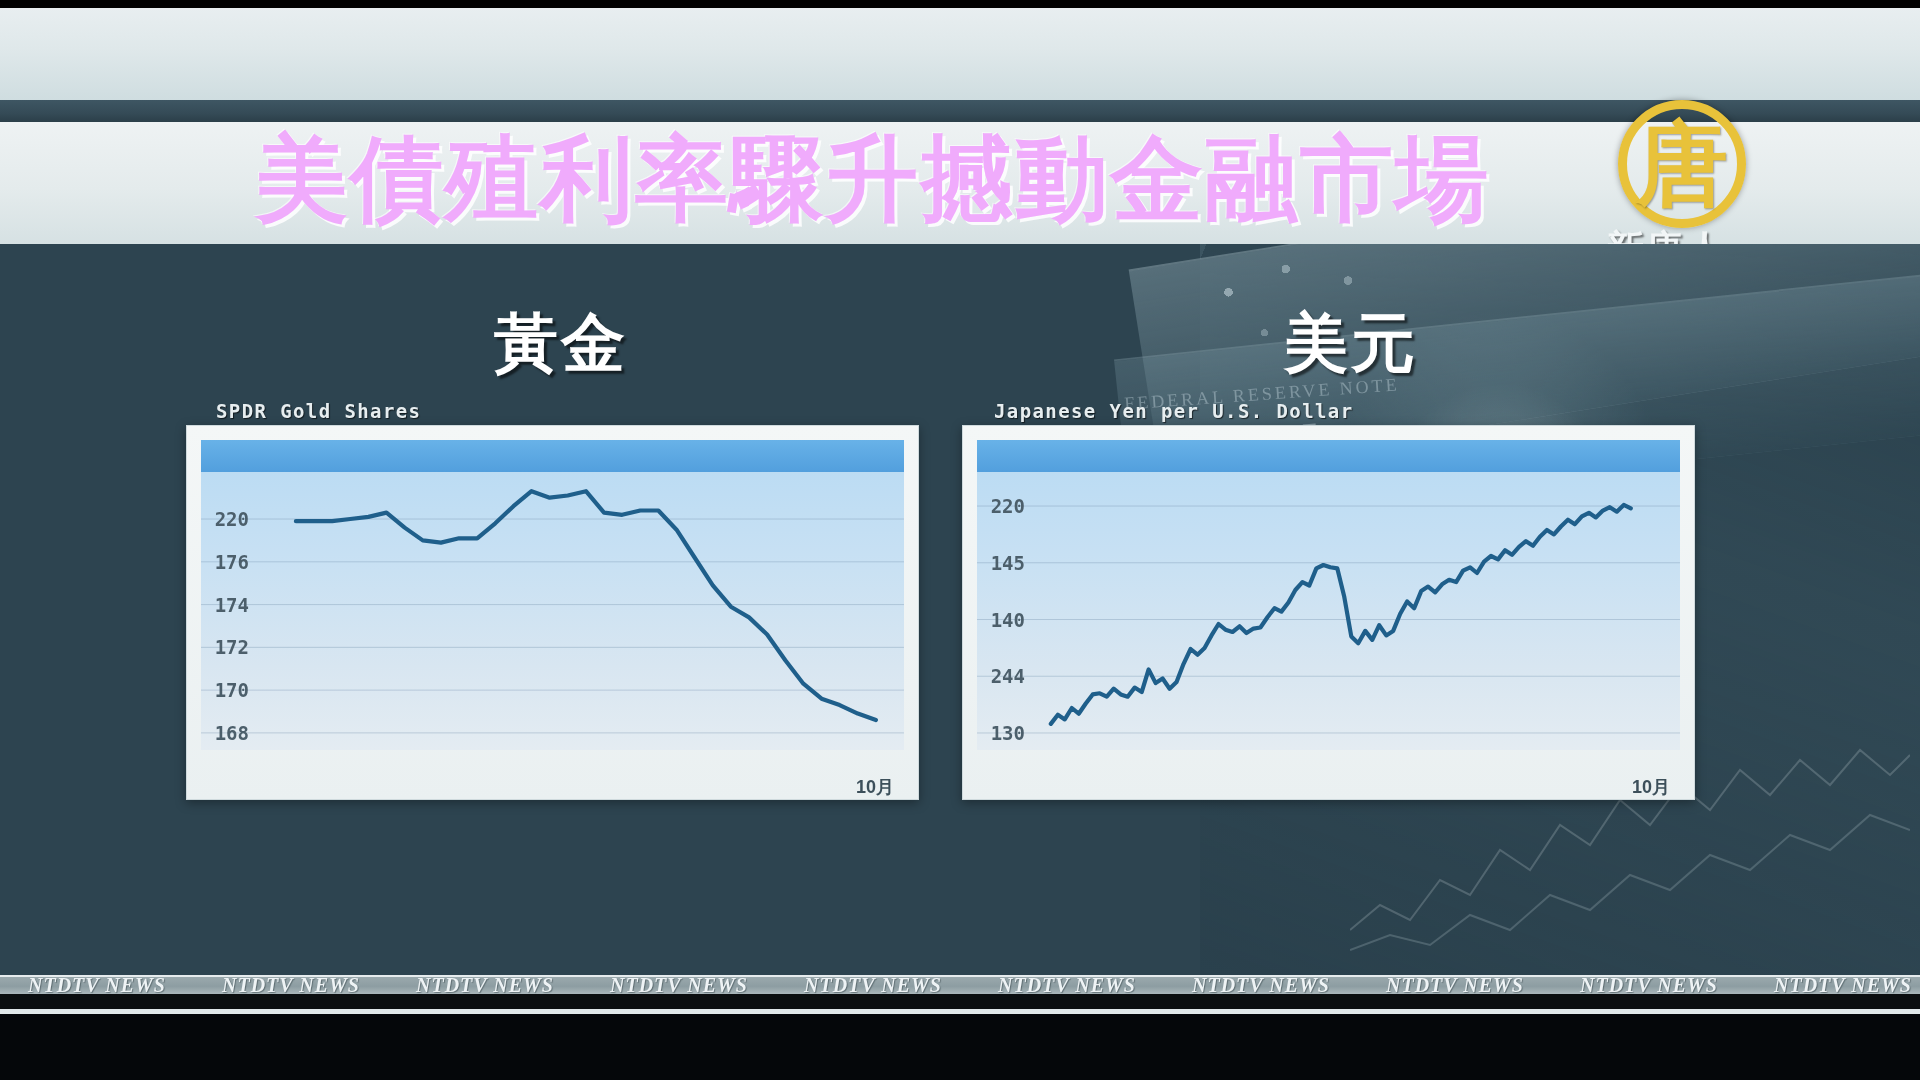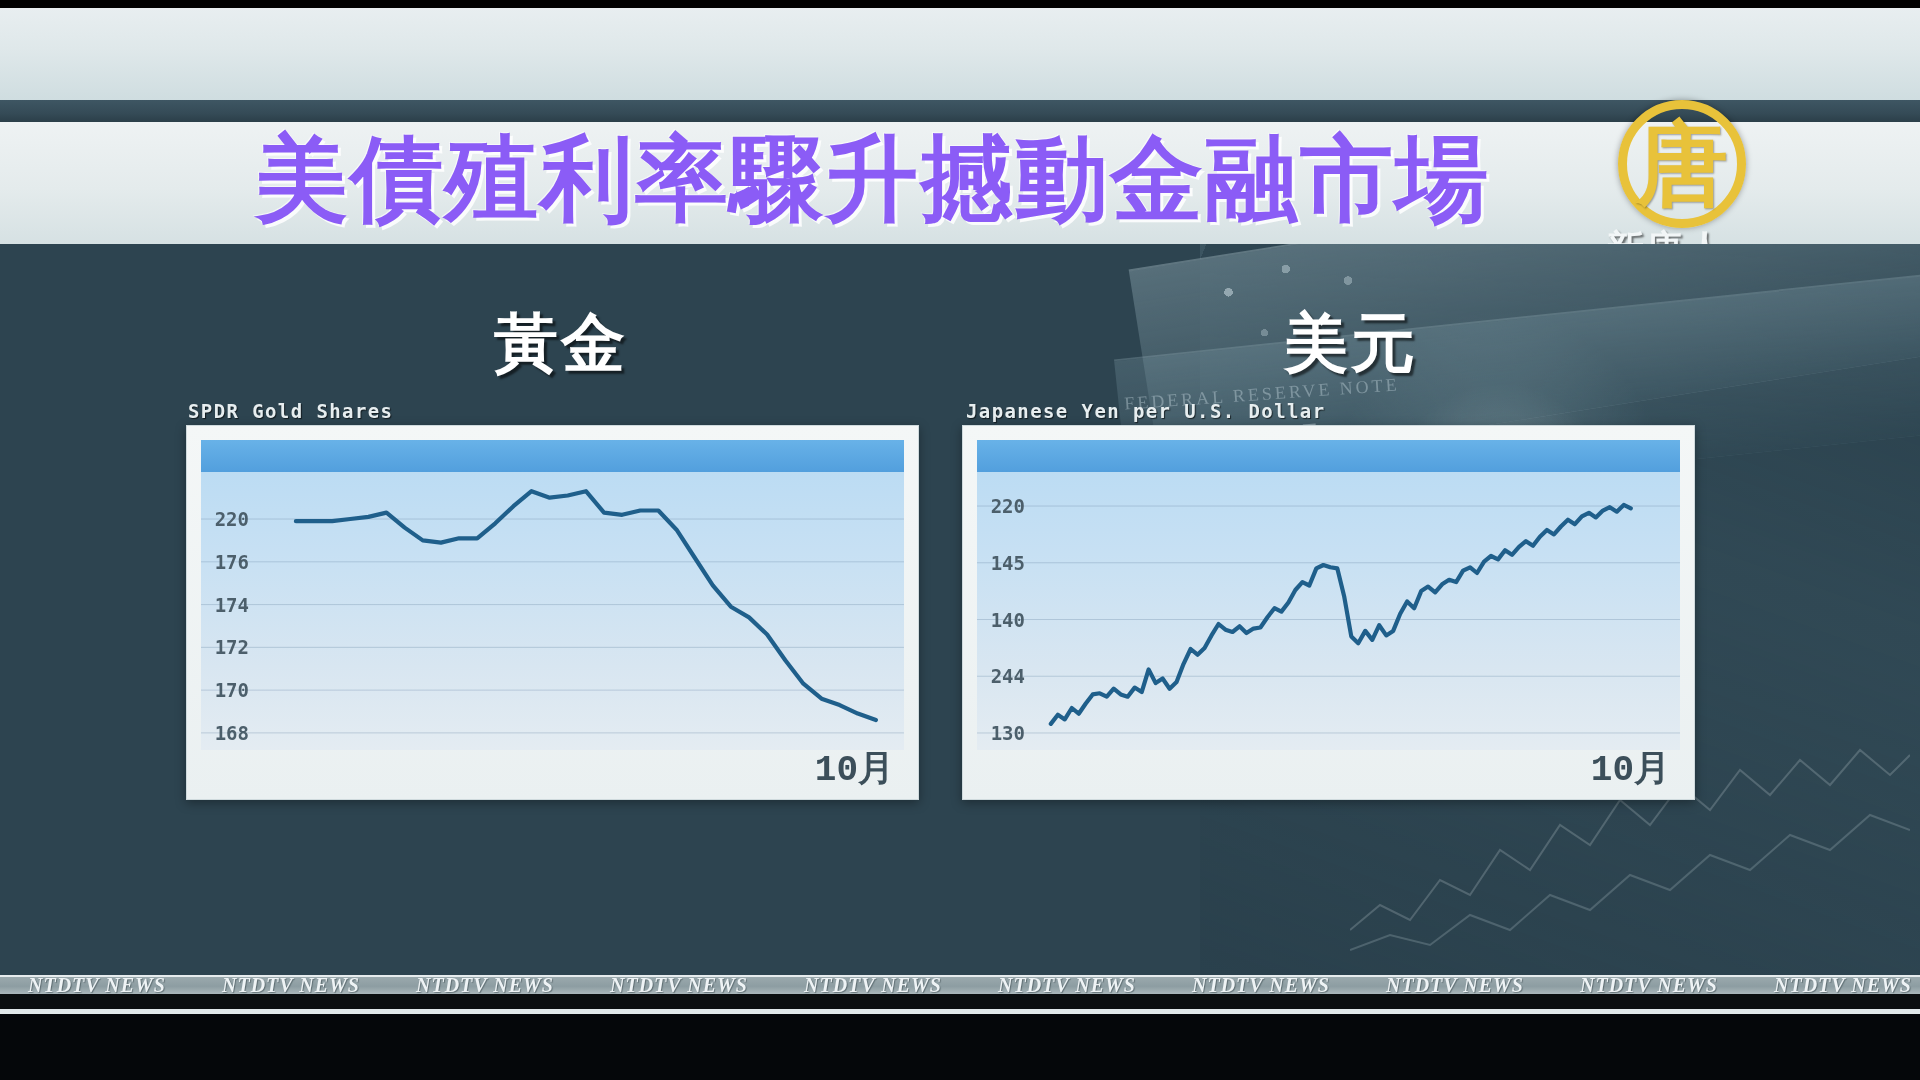--- a/index.html
+++ b/index.html
@@ -22,21 +22,21 @@
     background:linear-gradient(180deg,#3e5663 0%, #354b57 60%, #2b3f49 100%);
   }
   .headline-band {
     position:absolute; left:0; top:122px; width:1920px; height:122px;
     background:linear-gradient(180deg,#eef2f3 0%, #e4ebec 55%, #d6e1e3 100%);
   }
   .headline {
     position:absolute; left:255px; top:120px; width:1340px; height:120px;
     display:flex; align-items:center;
     font-size:93px; font-weight:bold; letter-spacing:2px;
-    color:#8b5cf6;
+    color:#f0abfc;
     text-shadow: 3px 3px 0 rgba(255,255,255,0.85), -1px -1px 0 rgba(255,255,255,0.6);
     white-space:nowrap;
   }
 
   
   .main-panel {
     position:absolute; left:0; top:244px; width:1920px; height:736px;
     background:#2d4450;
     overflow:hidden;
   }
@@ -105,43 +105,44 @@
     padding:14px;
   }
   #card-gold { left:186px; top:425px; width:733px; height:375px; }
   #card-usd  { left:962px; top:425px; width:733px; height:375px; }
 
   .card-caption {
     position:absolute; font-family:"DejaVu Sans Mono","Liberation Mono",monospace;
     font-size:19px; font-weight:bold; color:#e7eef0; letter-spacing:1.4px;
     text-shadow:1px 1px 1px rgba(0,0,0,0.6);
     white-space:nowrap;
+    margin-left:28px;
   }
   #cap-gold { left:188px; top:400px; }
   #cap-usd  { left:966px; top:400px; }
 
   .plot-wrap { position:relative; width:100%; height:310px; background:#ffffff; }
   .plot-header { position:absolute; left:0; top:0; width:100%; height:32px;
                  background:linear-gradient(180deg,#68b2e8 0%, #529fdd 100%); }
   .plot-body {
     position:absolute; left:0; top:32px; width:100%; height:278px;
     background:linear-gradient(180deg,#bcdcf3 0%, #c9e1f3 35%, #d8e6f1 70%, #e4ecf2 100%);
   }
   .plot-svg { position:absolute; left:0; top:0; width:100%; height:100%; }
   .ytick {
     position:absolute; right:100%; margin-right:8px;
     transform:translateY(-50%);
     font-family:"DejaVu Sans Mono","Liberation Mono",monospace;
     font-size:19px; font-weight:bold; color:#4c5f6b; white-space:nowrap;
   }
   .ytick-host { position:absolute; left:56px; top:0; width:0; height:100%; }
   .xlabel {
-    position:absolute; right:24px; bottom:6px;
-    font-size:36px; font-weight:bold; color:#3c4f5a;
-    font-family:Liberation Mono, monospace;
+    position:absolute; right:24px; bottom:0;
+    font-size:18px; font-weight:bold; color:#3c4f5a;
+    font-family:Liberation Sans, sans-serif;
   }
 
   
   .ntd-logo { position:absolute; left:1600px; top:96px; width:200px; height:185px; }
   .ntd-ring {
     position:absolute; left:18px; top:4px; width:128px; height:128px;
     border:9px solid #e8c23a; border-radius:50%;
     box-shadow:0 0 6px rgba(0,0,0,0.35);
   }
   .ntd-tang {

